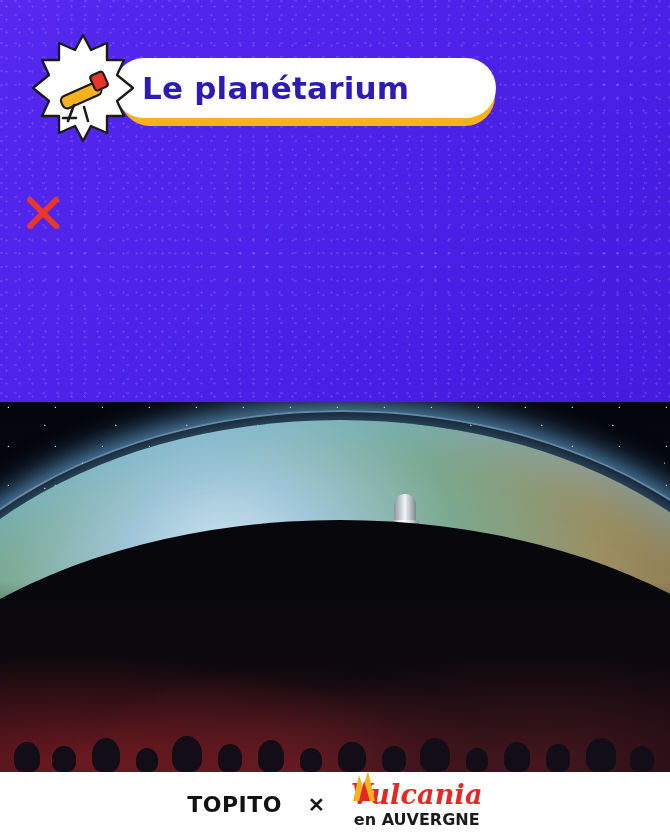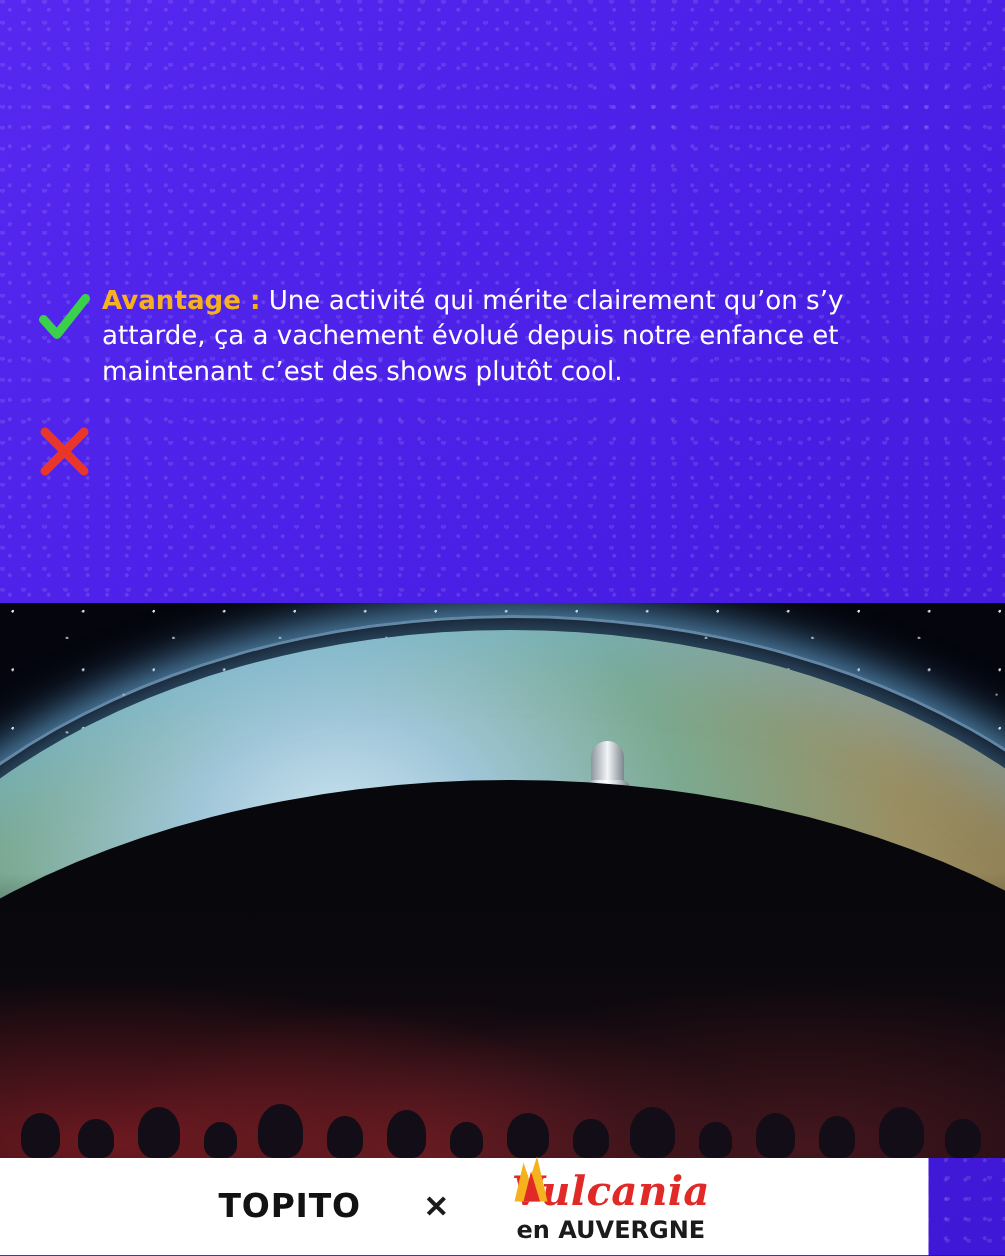--- a/index.html
+++ b/index.html
@@ -113,55 +113,62 @@
     background:
       radial-gradient(ellipse at 10% 95%, rgba(190,40,45,0.55) 0%, rgba(0,0,0,0) 42%),
       radial-gradient(ellipse at 42% 100%, rgba(150,40,45,0.45) 0%, rgba(0,0,0,0) 40%),
       radial-gradient(ellipse at 80% 96%, rgba(160,45,50,0.40) 0%, rgba(0,0,0,0) 42%),
       linear-gradient(180deg, rgba(10,8,14,0) 0%, rgba(14,9,14,0.85) 45%, #0a0710 100%);
   }
   .heads{position:absolute;left:0;bottom:0;width:670px;height:150px;}
   .head{position:absolute;bottom:0;border-radius:50% 50% 35% 35%;background:#120d16;}
   
   .footer{
-    position:absolute;left:0;top:772px;width:619px;height:65px;background:#ffffff;
-    display:flex;align-items:center;justify-content:center;gap:42px;
+    position:absolute;left:0;top:772px;width:670px;height:65px;background:#ffffff;
+    display:flex;align-items:center;justify-content:center;gap:26px;
   }
   .topito{
     font-family:"DejaVu Sans",sans-serif;font-weight:bold;font-size:22px;
     color:#121212;letter-spacing:0.5px;position:relative;
   }
   .xmark{color:#1b1b1b;font-size:20px;font-weight:bold;}
   .vulcania{position:relative;display:flex;flex-direction:column;align-items:center;}
   .vtext{
     font-family:"DejaVu Serif",serif;font-weight:bold;font-style:italic;
     font-size:27px;color:#e12a27;letter-spacing:0.2px;line-height:1;
   }
   .vsub{font-family:"DejaVu Sans",sans-serif;font-size:16px;color:#1b1b1b;font-weight:bold;margin-top:2px;}
   .flame-ico{position:absolute;left:-6px;top:-12px;}
 </style>
 </head>
 <body>
 
 <div class="page">
   <div class="dots"></div>
 
+  <div class="header">
+    <div class="title-shadow"></div>
+    <div class="title-pill">
+      <div class="title-text">Le planétarium</div>
+    </div>
+    <div class="burst">
+      <svg viewBox="0 0 110 110" width="110" height="110" aria-hidden="true">
+        <polygon points="55,2 63,17 79,10 79,27 96,27 89,42 105,55 89,68 96,83 79,83 79,100 63,93 55,108 47,93 31,100 31,83 14,83 21,68 5,55 21,42 14,27 31,27 31,10 47,17" fill="#ffffff" stroke="#1b1b1b" stroke-width="2.4" stroke-linejoin="round"></polygon>
+        <g transform="translate(26,30)">
+          <rect x="6" y="26" width="42" height="13" rx="5" transform="rotate(-24 27 32)" fill="#f6b11e" stroke="#1b1b1b" stroke-width="2.2"></rect>
+          <rect x="38" y="10" width="14" height="16" rx="3" transform="rotate(-24 45 18)" fill="#e8372a" stroke="#1b1b1b" stroke-width="2.2"></rect>
+          <path d="M20 42 L14 58 M30 44 L34 58" stroke="#1b1b1b" stroke-width="2.6" stroke-linecap="round"></path>
+          <path d="M9 55 L22 55" stroke="#1b1b1b" stroke-width="2.6" stroke-linecap="round"></path>
+        </g>
+      </svg>
+    </div>
+  </div>
 
   <div class="content">
 
-    <div class="row row1">
-      <div class="mark">
-        <svg viewBox="0 0 34 34" width="34" height="34" aria-hidden="true">
-          <path d="M3 17 L12 27 L31 3" fill="none" stroke="#3ad04a" stroke-width="6" stroke-linecap="round" stroke-linejoin="round"></path>
-        </svg>
-      </div>
-      <div class="ptext">
-        <span class="lbl-ok">Avantage :</span><span> Une activité qui mérite clairement qu’on s’y attarde, ça a vachement évolué depuis notre enfance et maintenant c’est des shows plutôt cool.</span>
-      </div>
-    </div>
 
     <div class="row row2">
       <div class="mark">
         <svg viewBox="0 0 34 34" width="34" height="34" aria-hidden="true">
           <path d="M4 4 L30 30 M30 4 L4 30" fill="none" stroke="#e8372a" stroke-width="6" stroke-linecap="round"></path>
         </svg>
       </div>
     </div>
 
   </div>

